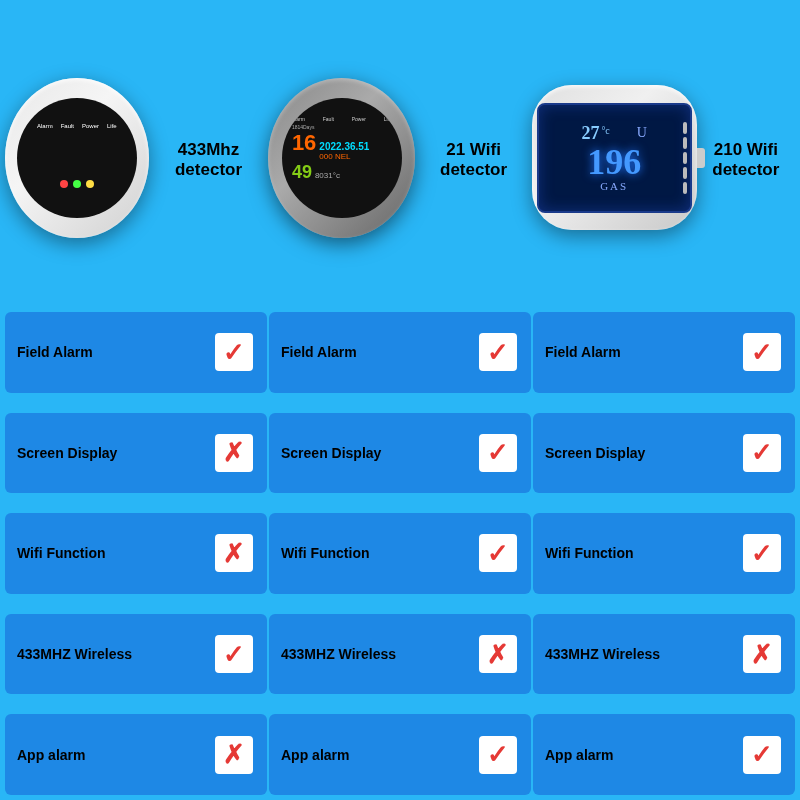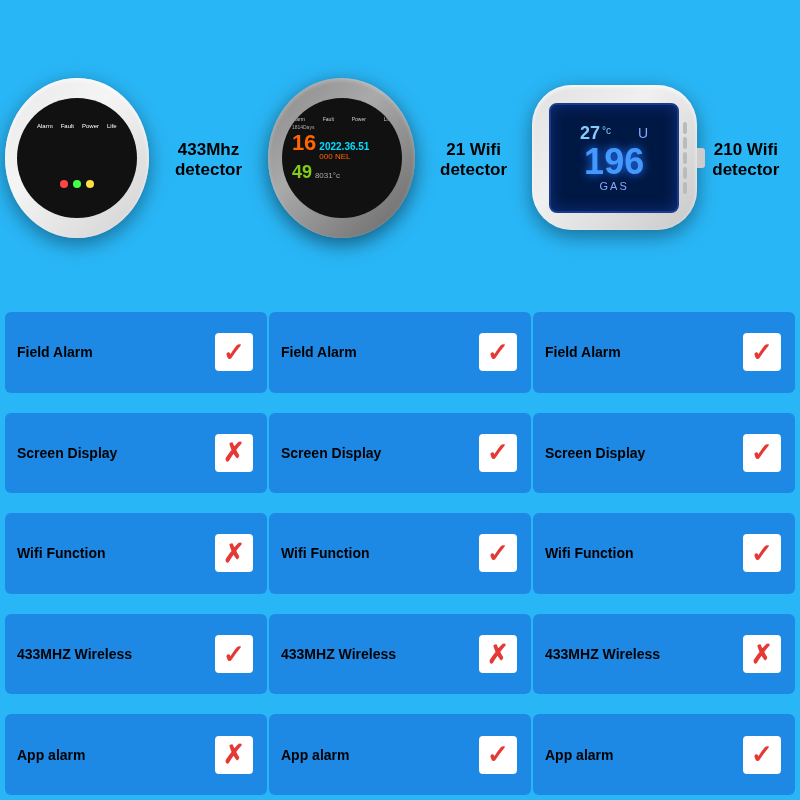--- a/index.html
+++ b/index.html
@@ -141,30 +141,31 @@
       flex-direction: column;
     }
 
     .screen2-num2 {
       font-size: 10px;
       color: #00ddff;
       font-weight: bold;
     }
 
     .screen3 {
-      width: 130px;
+      width: 155px;
       height: 110px;
       background: #001844;
       border-radius: 8px;
       display: flex;
       flex-direction: column;
       align-items: center;
       justify-content: center;
       border: 2px solid #1a3a8a;
       box-shadow: inset 0 0 15px rgba(50,100,255,0.3);
+      font-family: Liberation Serif, serif;
     }
 
     .screen3-temp {
       display: flex;
       align-items: flex-start;
       gap: 2px;
     }
 
     .screen3-temp-num {
       font-size: 18px;

